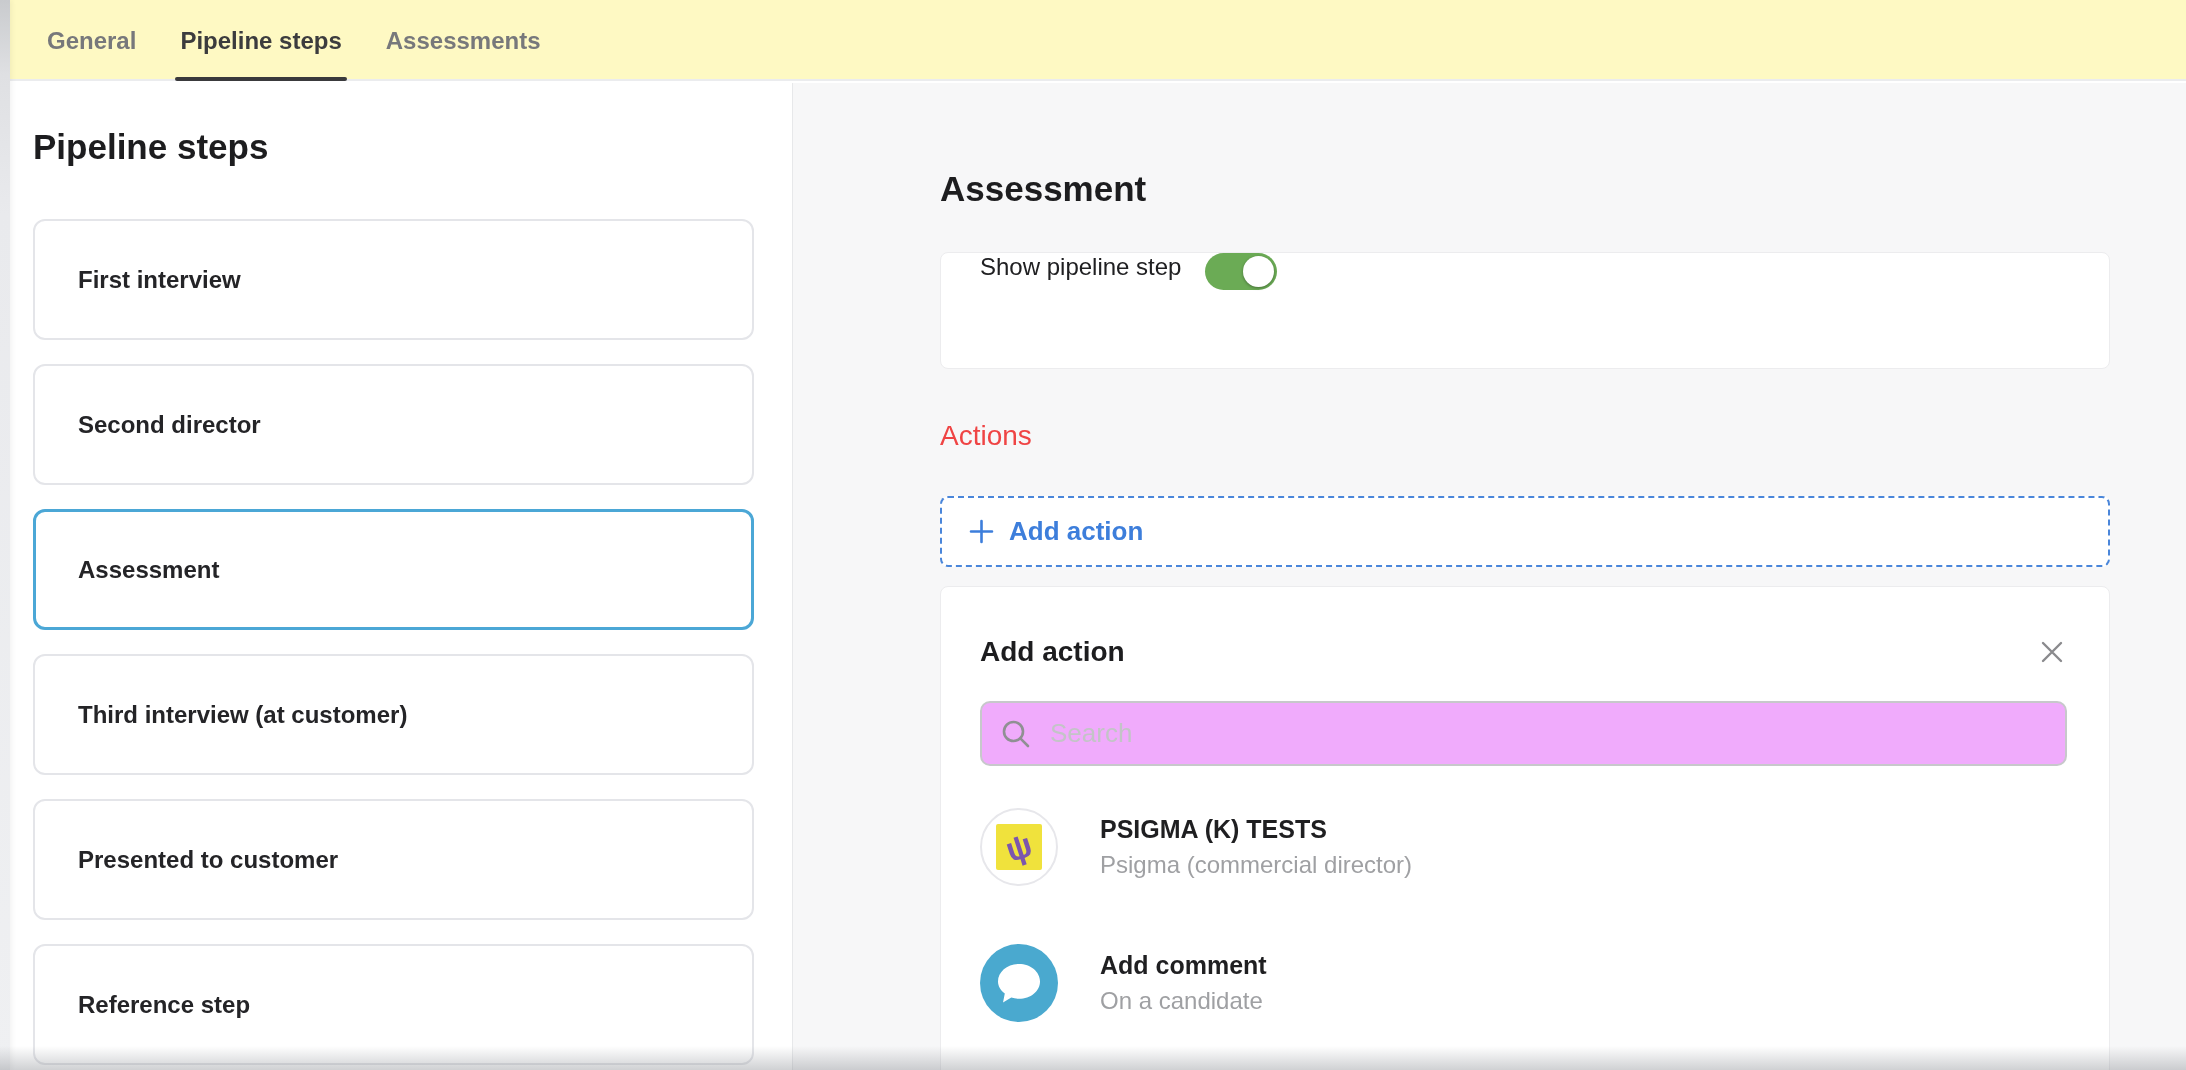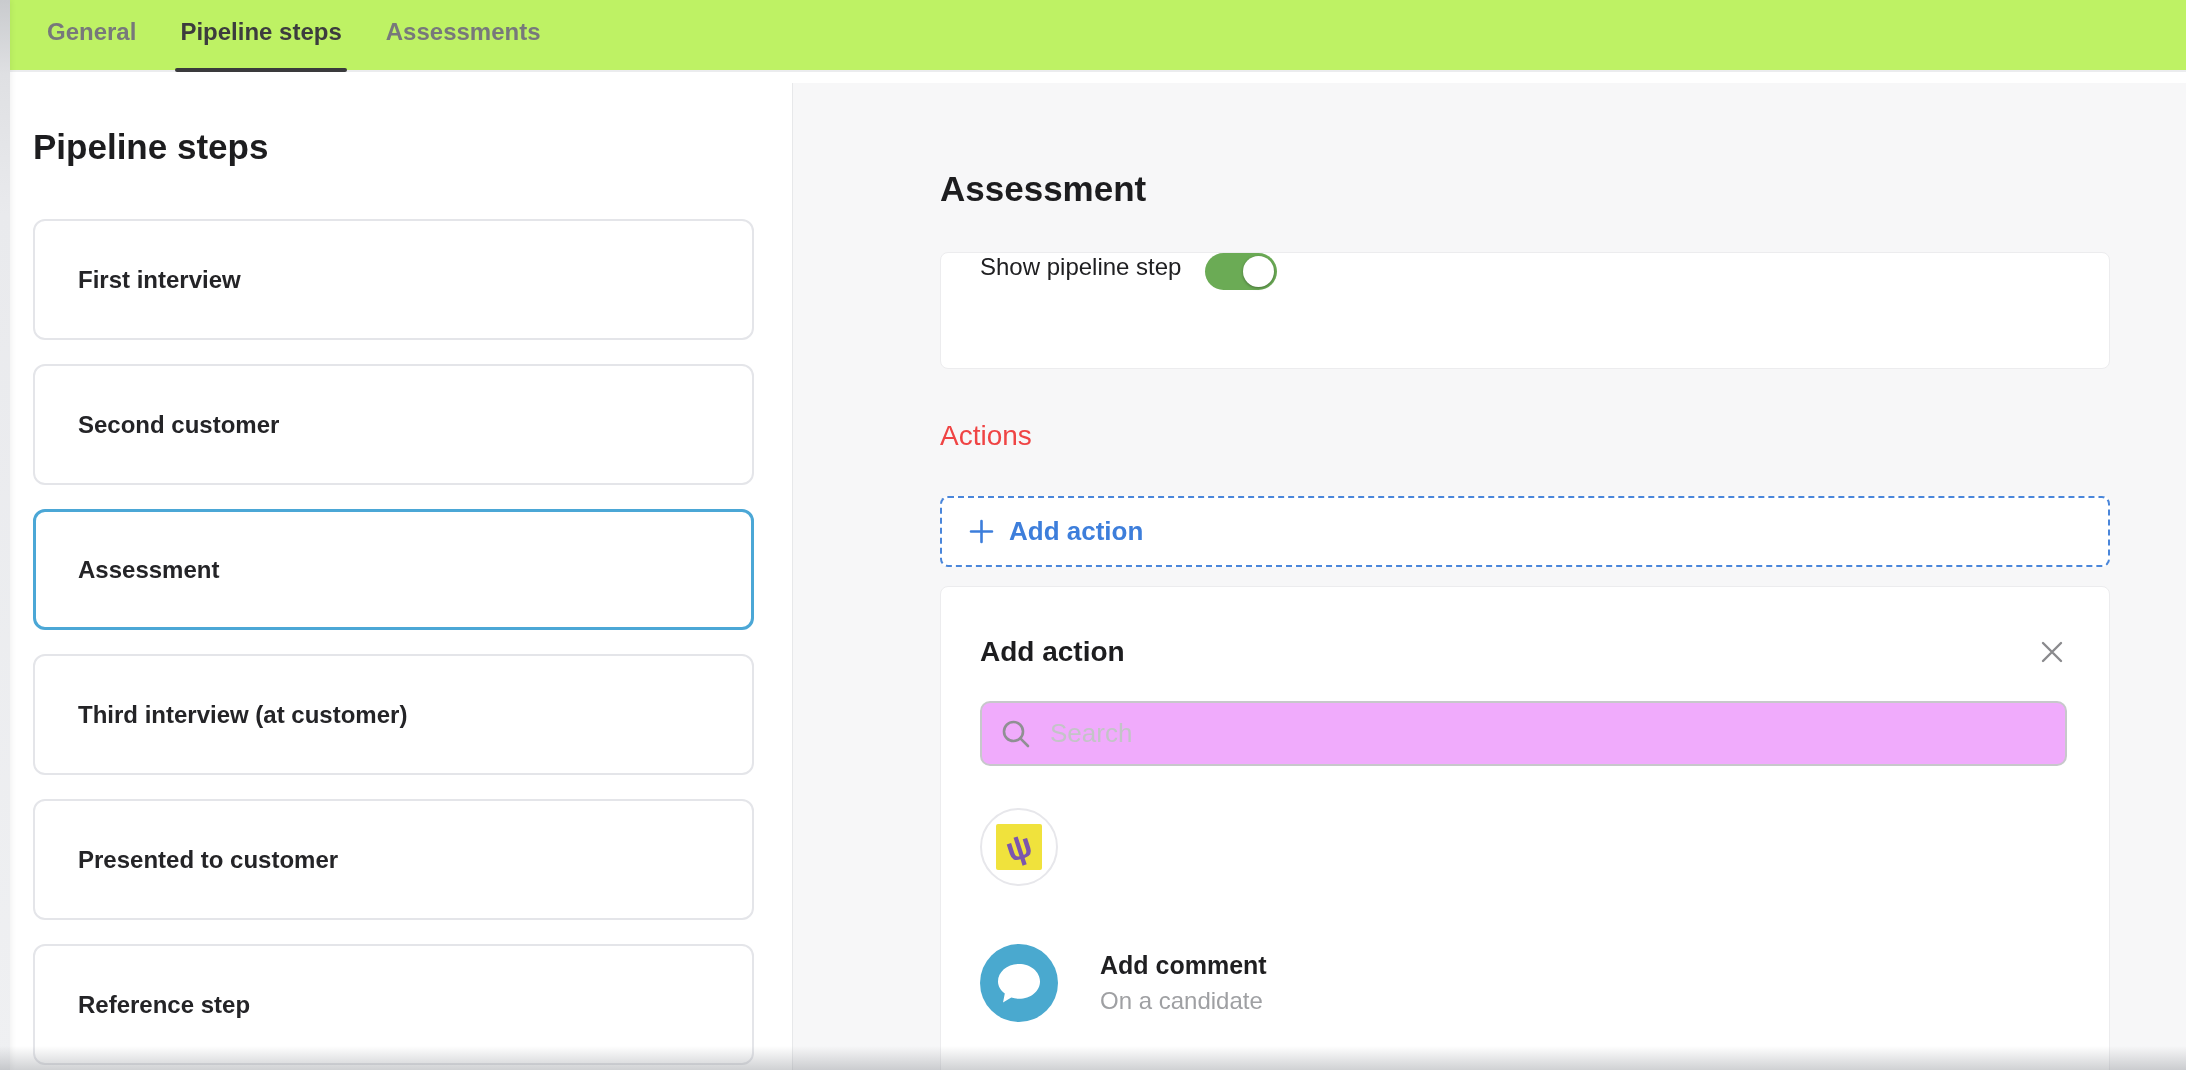--- a/index.html
+++ b/index.html
@@ -16,22 +16,22 @@
   }
   
   .left-strip{
     position:absolute;left:0;top:0;width:10px;height:1070px;
     background:linear-gradient(180deg,#c9cbce 0%,#dfe0e3 7%,#e9eaed 20%,#eff0f2 100%);
     box-shadow:2px 0 5px rgba(0,0,0,0.05);
     z-index:5;
   }
   
   .header{
-    position:absolute;left:10px;top:0;right:0;height:72px;
-    background:#bef264;border-bottom:2px solid #ebecee;
+    position:absolute;left:10px;top:0;right:0;height:81px;
+    background:#fef9c3;border-bottom:2px solid #ebecee;
     display:flex;align-items:flex-end;
     padding-left:37px;box-sizing:border-box;
     z-index:2;
   }
   .tab{
     position:relative;
     font-size:24px;font-weight:600;color:#77787b;
     padding:0 0 24px 0;margin-right:44px;
     cursor:pointer;white-space:nowrap;
   }
@@ -162,21 +162,21 @@
     <div class="tab">Assessments</div>
   </div>
 
   <div class="left-panel">
     <div class="left-title">Pipeline steps</div>
     <div class="step-list">
       <div class="step-card">
         <span class="step-label">First interview</span>
       </div>
       <div class="step-card">
-        <span class="step-label">Second customer</span>
+        <span class="step-label">Second director</span>
       </div>
       <div class="step-card selected">
         <span class="step-label">Assessment</span>
       </div>
       <div class="step-card">
         <span class="step-label">Third interview (at customer)</span>
       </div>
       <div class="step-card">
         <span class="step-label">Presented to customer</span>
       </div>
@@ -228,20 +228,24 @@
       </div>
 
       <div class="action-list">
 
         <div class="action-item">
           <div class="avatar psigma">
             <div class="psigma-tile">
               <span class="psigma-glyph">ψ</span>
             </div>
           </div>
+          <div class="item-text">
+            <span class="item-title">PSIGMA (K) TESTS</span>
+            <span class="item-subtitle">Psigma (commercial director)</span>
+          </div>
         </div>
 
         <div class="action-item">
           <div class="avatar comment">
             <svg width="78" height="78" viewBox="0 0 78 78">
               <path d="M39 20c11.6 0 21 7.8 21 17.4S50.6 54.8 39 54.8c-2.7 0-5.3-.4-7.7-1.2L23 58.5l1.8-9.1C20.5 46.2 18 41.9 18 37.4 18 27.8 27.4 20 39 20z" fill="#ffffff"></path>
             </svg>
           </div>
           <div class="item-text">
             <span class="item-title">Add comment</span>

